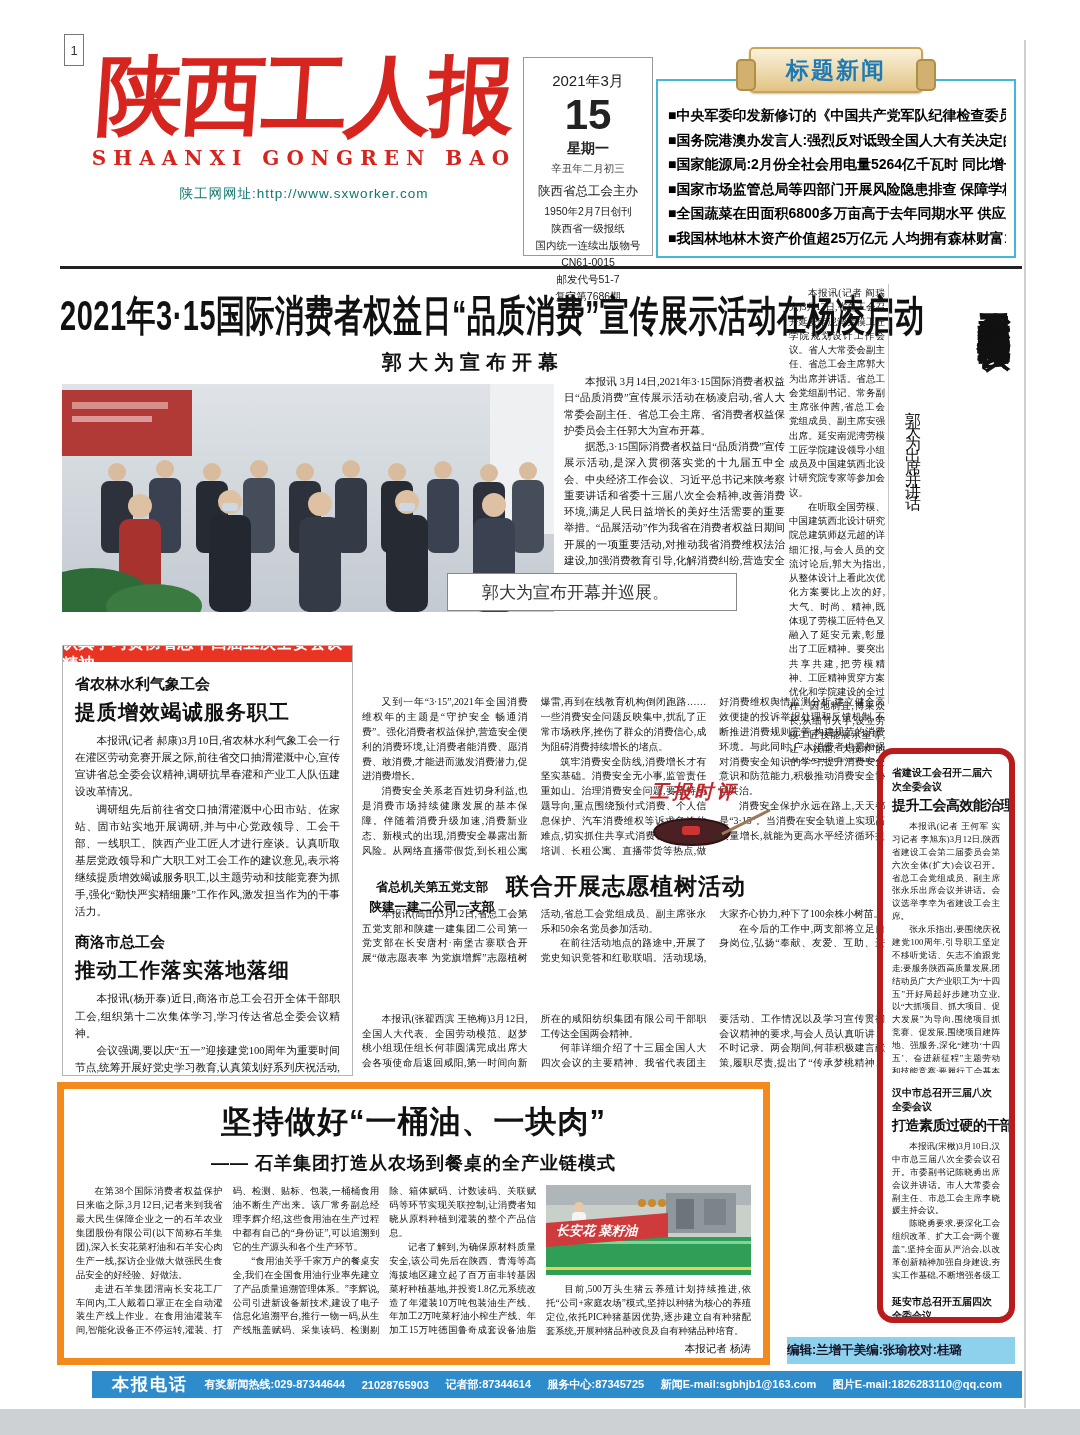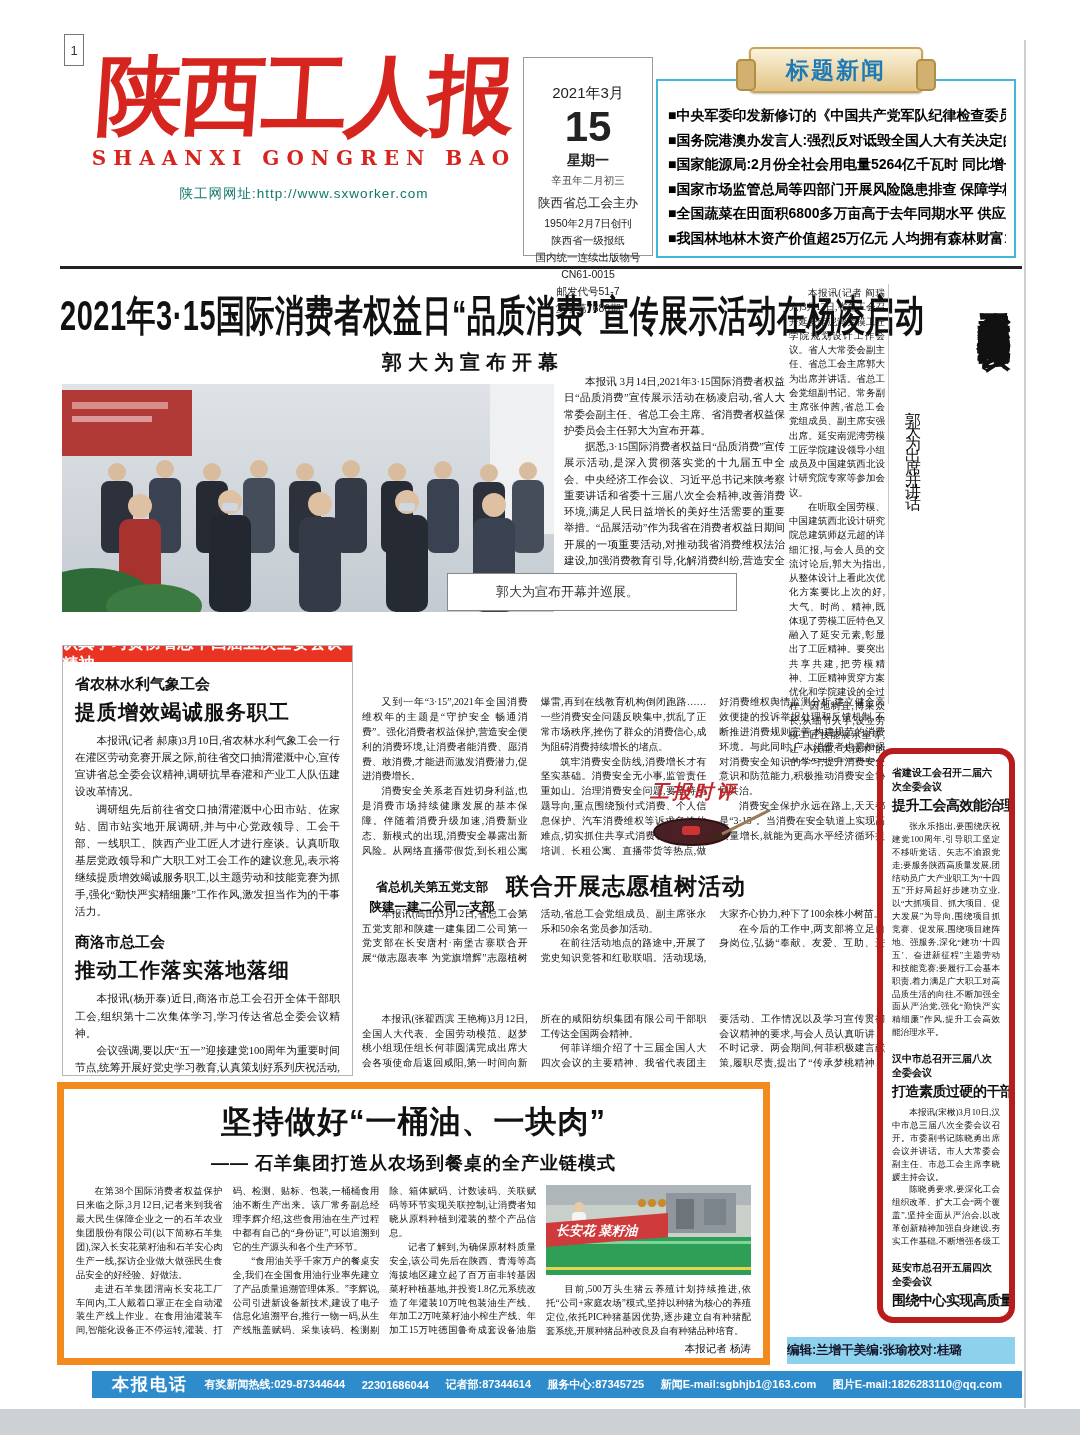--- a/index.html
+++ b/index.html
@@ -17,21 +17,21 @@
   
   .masthead{left:88px;top:50px;width:432px;height:205px;text-align:center;}
   .mast-title{font-family:"DejaVu Serif","Liberation Serif",serif;font-weight:bold;
               font-size:86px;line-height:1.05;color:#d6251f;letter-spacing:-3px;transform:skewX(-4deg);}
   .mast-pinyin{margin-top:6px;font-family:"DejaVu Serif",serif;font-weight:bold;
                font-size:20px;letter-spacing:7px;color:#d6251f;}
   .mast-site{margin-top:15px;font-size:13.5px;color:#0f766e;letter-spacing:1px;}
 
   
   .datebox{left:523px;top:57px;width:130px;height:199px;border:1px solid #999;box-sizing:border-box;
-           text-align:center;font-size:10.5px;color:#222;padding-top:23px;line-height:1.62;}
+           text-align:center;font-size:10.5px;color:#222;padding-top:11px;line-height:1.62;}
   .db-ym{font-size:15px;}
   .db-day{font-size:42px;font-weight:bold;line-height:1.05;}
   .db-week{font-size:14px;font-weight:bold;}
   .db-lunar{font-size:10.5px;color:#444;}
   .db-org{font-size:12.5px;font-weight:normal;margin:4px 0 2px;}
 
   
   .hlbox{left:656px;top:79px;width:360px;height:179px;border:2px solid #43b6da;box-sizing:border-box;}
   .hl-banner{position:absolute;left:50%;top:-34px;transform:translateX(-50%);width:170px;height:42px;
              background:linear-gradient(#faf2dc,#e2c384);border:2px solid #c8a558;border-radius:5px;
@@ -44,22 +44,22 @@
   .hl-items p{margin:0;white-space:nowrap;overflow:hidden;}
 
   .toprule{left:60px;top:266px;width:962px;height:3px;background:#222;}
 
   
   .lead-head{left:60px;top:288px;width:826px;text-align:center;font-size:29px;font-weight:900;
              letter-spacing:0.5px;transform:scaleY(1.45);transform-origin:top center;white-space:nowrap;}
   .lead-sub{left:60px;top:349px;width:826px;text-align:center;font-size:20px;font-weight:600;letter-spacing:6px;}
   .lead-photo{left:62px;top:384px;width:492px;height:228px;}
   .lead-caption{left:447px;top:573px;width:290px;height:38px;background:#fff;border:1px solid #888;
-                box-sizing:border-box;display:flex;align-items:center;padding-left:48px;
-                font-family:Liberation Mono, monospace;font-size:13px;color:#333;z-index:5;}
+                box-sizing:border-box;display:flex;align-items:center;padding-left:34px;
+                font-family:Liberation Mono, monospace;font-size:17px;color:#333;z-index:5;}
   .lead-body{left:564px;top:374px;width:221px;height:194px;overflow:hidden;
              font-size:10.5px;line-height:1.55;font-family:"Liberation Serif",serif;}
 
   
   .nnw-body{left:789px;top:286px;width:96px;height:476px;overflow:hidden;font-size:9.5px;line-height:1.5;
             font-family:"Liberation Serif",serif;}
   .vrule1{left:888px;top:284px;width:1px;height:420px;background:#c9c9c9;}
   .nnw-sub{left:897px;top:398px;width:26px;height:330px;writing-mode:vertical-rl;font-size:16px;
            letter-spacing:12px;color:#111;}
   .nnw-head{left:928px;top:286px;width:88px;height:426px;writing-mode:vertical-rl;font-size:33px;
@@ -318,20 +318,21 @@
   <div class="abs xy-body jt para">
       <p>本报讯(张翟西滨 王艳梅)3月12日,全国人大代表、全国劳动模范、赵梦桃小组现任组长何菲圆满完成出席大会各项使命后返回咸阳,第一时间向新所在的咸阳纺织集团有限公司干部职工传达全国两会精神。</p>
       <p>何菲详细介绍了十三届全国人大四次会议的主要精神、我省代表团主要活动、工作情况以及学习宣传贯彻会议精神的要求,与会人员认真听讲、不时记录。两会期间,何菲积极建言献策,履职尽责,提出了“传承梦桃精神、加强产业工人在岗培训”等建议,受到《工人日报》《陕西工人报》等媒体高度关注。</p>
     </div>
 
   <div class="abs right-box">
     <div class="rb-art">
       <div class="rb-kicker">省建设工会召开二届六次全委会议</div>
       <div class="rb-head">提升工会高效能治理水平</div>
       <div class="rb-body rb-b1 jt para">
+          <p>本报讯(记者 王何军 实习记者 李旭东)3月12日,陕西省建设工会第二届委员会第六次全体(扩大)会议召开。省总工会党组成员、副主席张永乐出席会议并讲话。会议选举李幸为省建设工会主席。</p>
           <p>张永乐指出,要围绕庆祝建党100周年,引导职工坚定不移听党话、矢志不渝跟党走;要服务陕西高质量发展,团结动员广大产业职工为“十四五”开好局起好步建功立业,以“大抓项目、抓大项目、促大发展”为导向,围绕项目抓竞赛、促发展,围绕项目建阵地、强服务,深化“建功‘十四五’、奋进新征程”主题劳动和技能竞赛;要履行工会基本职责,着力满足广大职工对高品质生活的向往,不断加强全面从严治党,强化“勤快严实精细廉”作风,提升工会高效能治理水平。</p>
         </div>
     </div>
     <div class="rb-art">
       <div class="rb-kicker">汉中市总召开三届八次全委会议</div>
       <div class="rb-head">打造素质过硬的干部队伍</div>
       <div class="rb-body rb-b2 jt para">
           <p>本报讯(宋楸)3月10日,汉中市总三届八次全委会议召开。市委副书记陈晓勇出席会议并讲话。市人大常委会副主任、市总工会主席李晓媛主持会议。</p>
           <p>陈晓勇要求,要深化工会组织改革、扩大工会“两个覆盖”,坚持全面从严治会,以改革创新精神加强自身建设,夯实工作基础,不断增强各级工会组织的吸引力、凝聚力、战斗力。</p>
         </div>
@@ -384,21 +385,21 @@
 
   <div class="abs staff">
     <span>编辑:兰增干</span>
     <span>美编:张瑜</span>
     <span>校对:桂璐</span>
   </div>
 
   <div class="abs bluebar">
     <span class="bb-label">本报电话</span>
     <span class="bb-item">有奖新闻热线:029-87344644</span>
-    <span class="bb-item">22301686044</span>
+    <span class="bb-item">21028765903</span>
     <span class="bb-item">记者部:87344614</span>
     <span class="bb-item">服务中心:87345725</span>
     <span class="bb-item">新闻E-mail:sgbhjb1@163.com</span>
     <span class="bb-item">图片E-mail:1826283110@qq.com</span>
   </div>
 
   <div class="abs edge-right"></div>
   <div class="abs edge-bottom"></div>
 
 </div>

